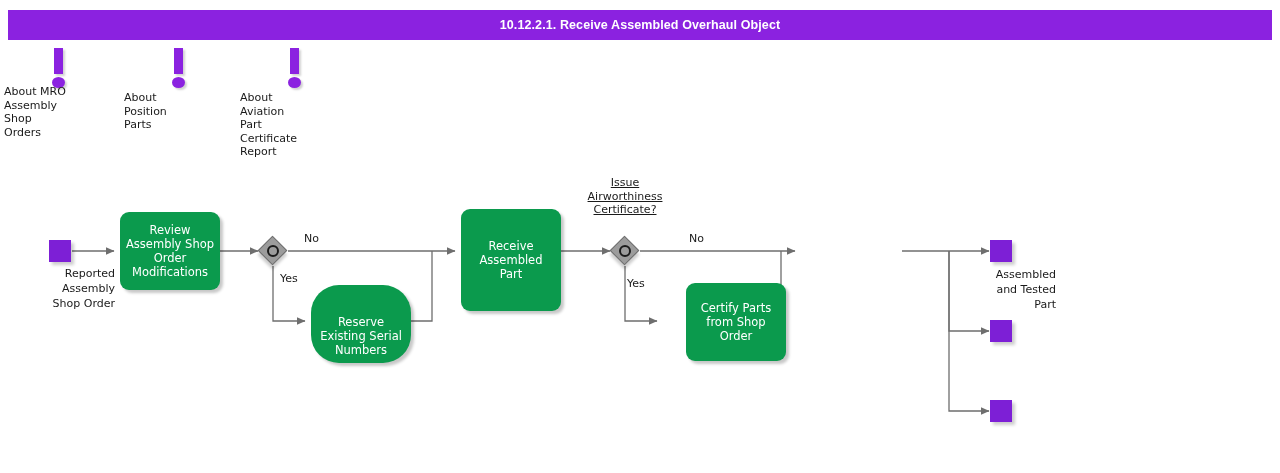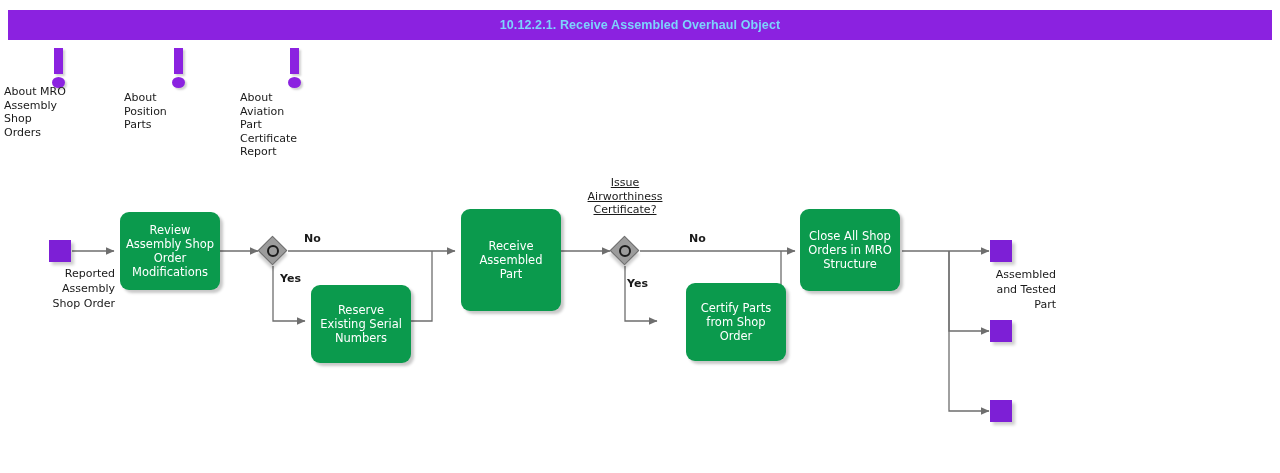--- a/index.html
+++ b/index.html
@@ -26,21 +26,21 @@
     left: 8px;
     top: 10px;
     width: 1264px;
     height: 30px;
     background: #8B22E0;
     display: flex;
     align-items: center;
     justify-content: center;
   }
   .titlebar .title-text {
-    color: #7dd3fc;
+    color: #ffffff;
     font-family: "Liberation Sans", sans-serif;
     font-weight: bold;
     font-size: 12.5px;
     letter-spacing: .1px;
     white-space: nowrap;
   }
 
   
   #wires {
     position: absolute;
@@ -60,21 +60,21 @@
     color: #ffffff;
     font-size: 11.5px;
     line-height: 14px;
     text-align: center;
     display: flex;
     justify-content: center;
     box-sizing: border-box;
     padding: 0 6px;
   }
   .task.mid   { align-items: center; }
-  .task.upper { align-items: flex-start; padding-top: 18px; }
+  .task.upper { align-items: flex-start; padding-top: 30px; border-radius: 28px; }
 
   
   .datasq {
     position: absolute;
     width: 22px;
     height: 22px;
     background: #7D1FD6;
     box-shadow: 3px 3px 3px rgba(0,0,0,0.20);
   }
   .datalabel {
@@ -115,21 +115,20 @@
     background: #9C9C9C;
     box-sizing: border-box;
   }
 
   
   .flowlabel {
     position: absolute;
     font-size: 11px;
     color: #1a1a1a;
     white-space: nowrap;
-    font-weight: bold;
   }
 
   
   .gwcaption {
     position: absolute;
     font-size: 11px;
     line-height: 13.5px;
     color: #1a1a1a;
     text-align: center;
     white-space: pre-line;
@@ -254,25 +253,20 @@
     <span>Receive
 Assembled Part</span>
   </div>
 
   <div class="task mid" style="left:661px; top:283px; width:100px; height:78px;margin-left:25px;">
     <span>Certify Parts
 from Shop
 Order</span>
   </div>
 
-  <div class="task mid" style="left:800px; top:209px; width:100px; height:82px;">
-    <span>Close All Shop
-Orders in MRO
-Structure</span>
-  </div>
 
   <div class="gateway" style="left:258px; top:236px;">
     <div class="diamond"></div>
     <div class="ring"></div>
   </div>
   <div class="flowlabel" style="left:304px; top:232px;">No</div>
   <div class="flowlabel" style="left:280px; top:272px;">Yes</div>
 
   <div class="gwcaption" style="left:565px; top:176px; width:120px;text-decoration:underline;">Issue
 Airworthiness

